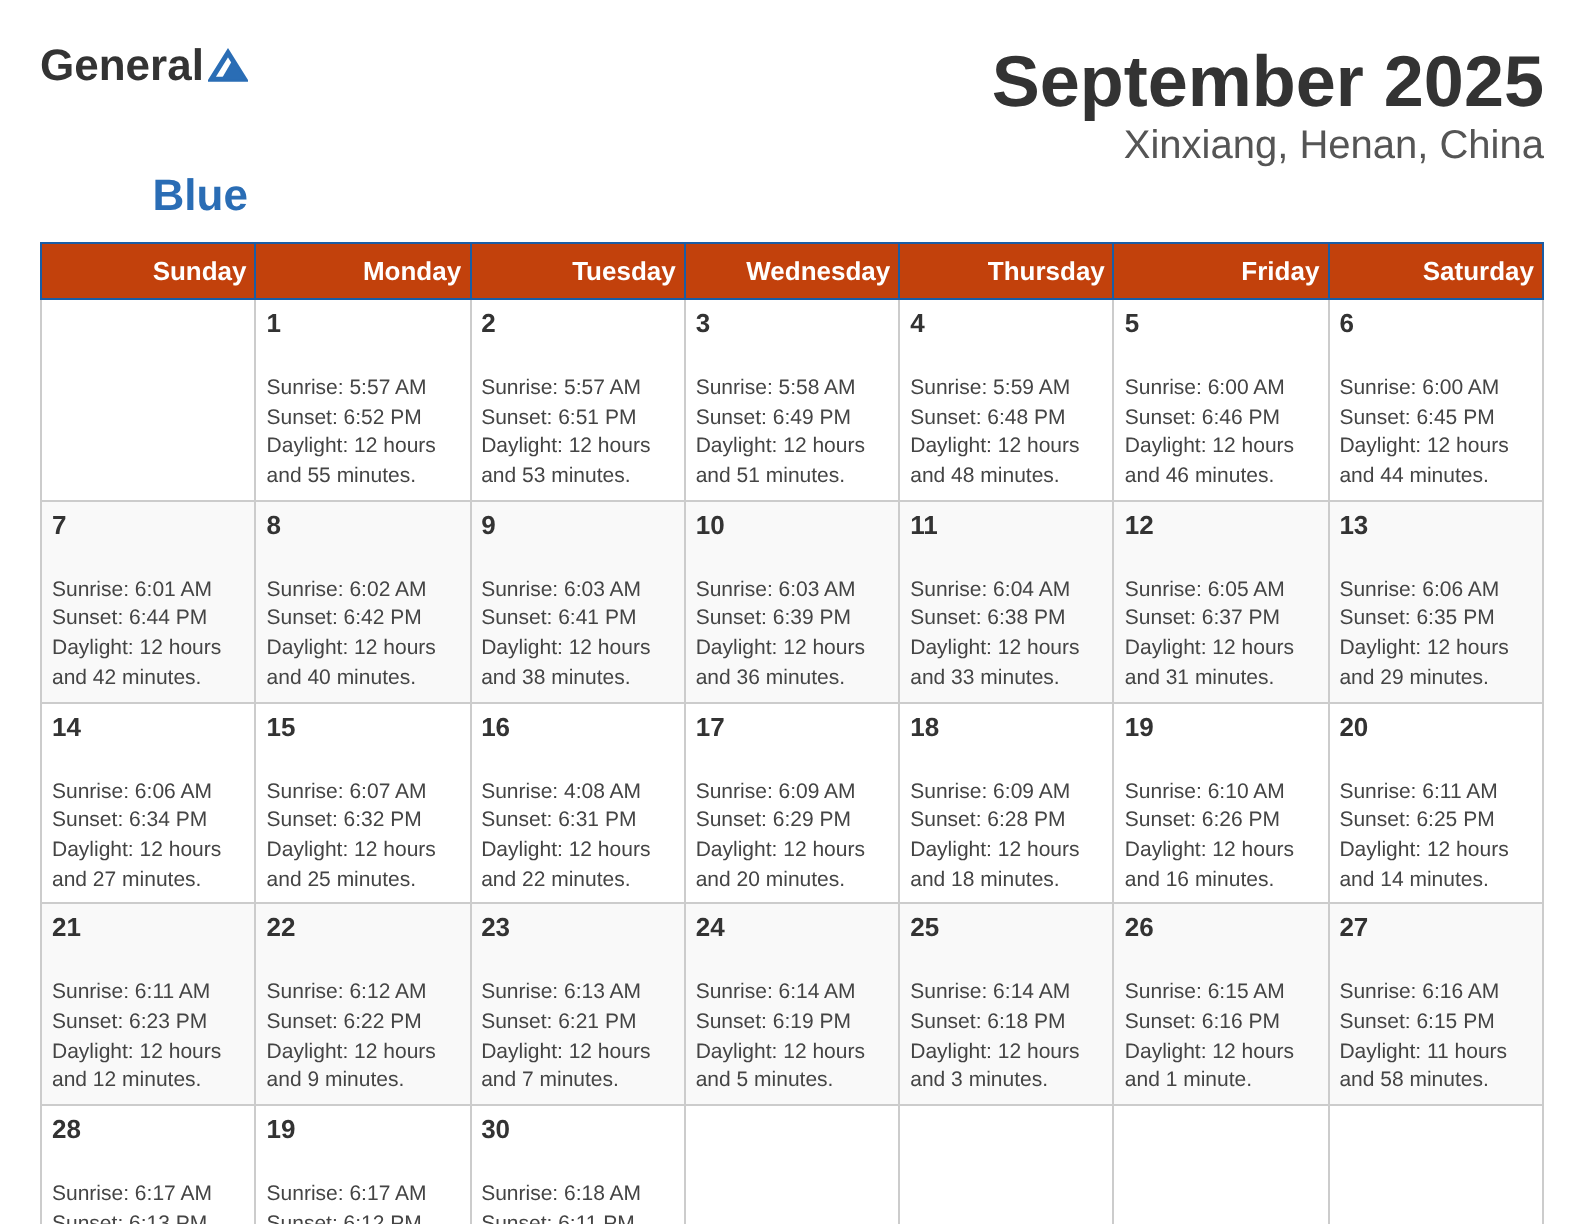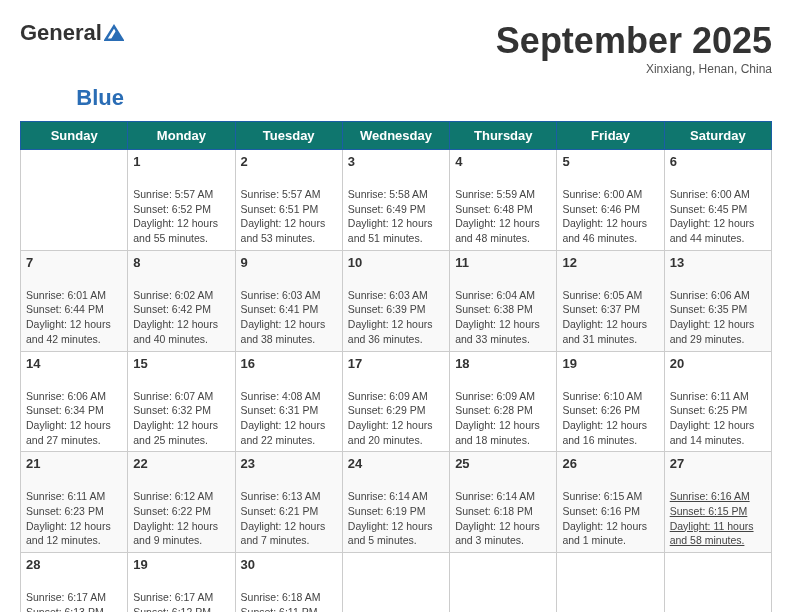--- a/index.html
+++ b/index.html
@@ -43,35 +43,35 @@
     }
     .title-block {
       text-align: right;
     }
     .month-title {
       font-size: 36px;
       font-weight: bold;
       color: #333;
     }
     .location-title {
-      font-size: 12px;
+      font-size: 20px;
       color: #555;
     }
     table {
       width: 100%;
       border-collapse: collapse;
       table-layout: fixed;
     }
     thead th {
-      background-color: #0f766e;
+      background-color: #c2410c;
       color: white;
       font-size: 13px;
       font-weight: bold;
       padding: 6px 4px;
-      text-align: center;
+      text-align: right;
       border: 1px solid #1a5da5;
     }
     tbody td {
       border: 1px solid #ccc;
       vertical-align: top;
       padding: 4px 5px;
       font-size: 11px;
       color: #333;
       height: 85px;
     }
@@ -316,21 +316,21 @@
         </td>
         <td>
           <span class="day-number">26</span>
           <div class="day-info" style="white-space: pre-line;">Sunrise: 6:15 AM
 Sunset: 6:16 PM
 Daylight: 12 hours
 and 1 minute.</div>
         </td>
         <td>
           <span class="day-number">27</span>
-          <div class="day-info" style="white-space: pre-line; text-decoration: underline;">Sunrise: 6:16 AM
+          <div class="day-info" style="white-space: pre-line;">Sunrise: 6:16 AM
 Sunset: 6:15 PM
 Daylight: 11 hours
 and 58 minutes.</div>
         </td>
       </tr>
       <tr>
         <td>
           <span class="day-number">28</span>
           <div class="day-info" style="white-space: pre-line;">Sunrise: 6:17 AM
 Sunset: 6:13 PM

